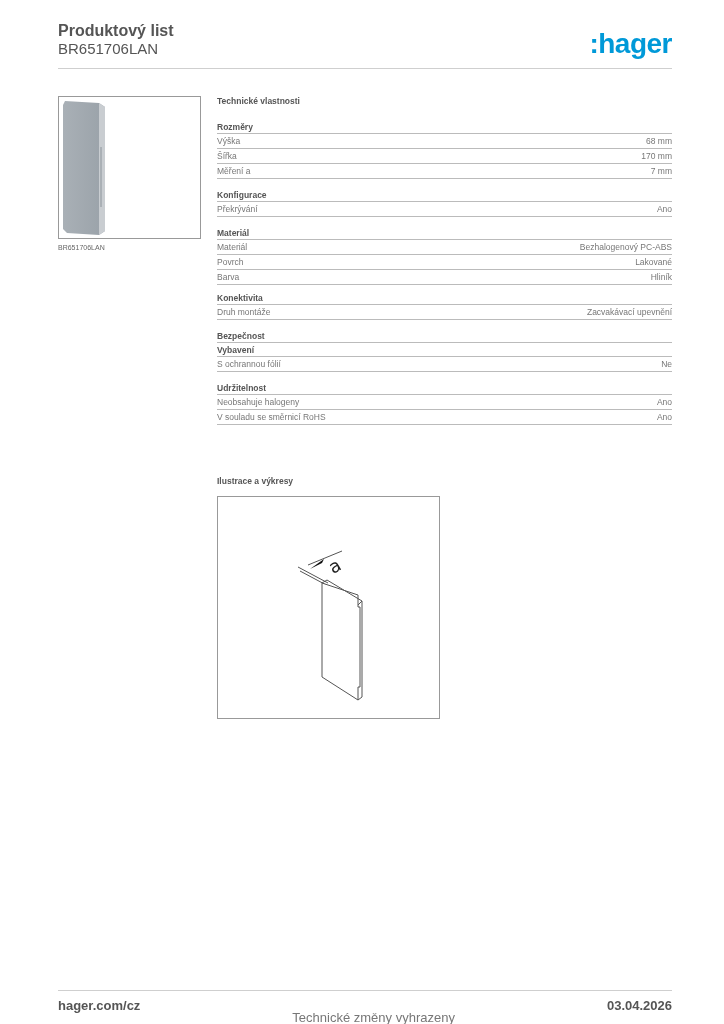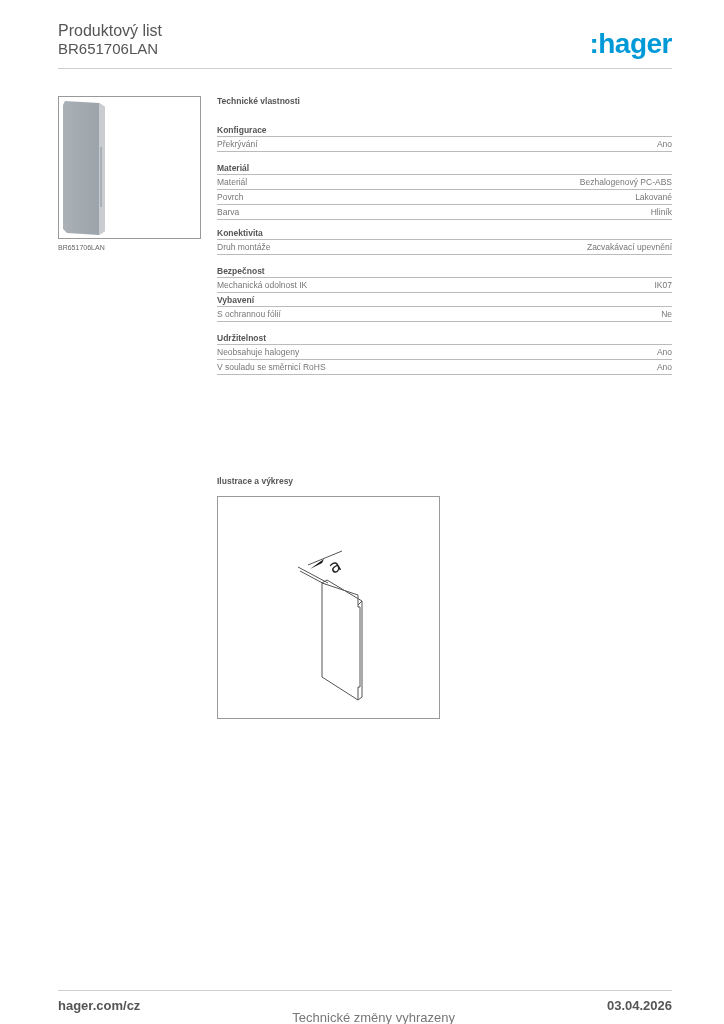--- a/index.html
+++ b/index.html
@@ -1,18 +1,18 @@
 <!DOCTYPE html>
 <html><head>
 <meta charset="utf-8">
 <style>
   * { box-sizing: border-box; margin: 0; padding: 0; }
   body { width: 724px; height: 1024px; background: #ffffff; font-family: "Liberation Sans", sans-serif; color: #555; position: relative; overflow: hidden; }
   .header { position: absolute; left: 58px; top: 22px; }
-  .title { font-size: 16px; font-weight: normal; color: #555; line-height: 18px; }
+  .title { font-size: 16px; font-weight: bold; color: #555; line-height: 18px; }
   .subtitle { font-size: 15px; color: #555; line-height: 18px; }
   .logo { position: absolute; right: 52px; top: 28px; font-size: 28px; font-weight: bold; color: #0099d8; letter-spacing: -0.5px; font-family: "Liberation Sans", sans-serif; }
   .header-rule { position: absolute; left: 58px; right: 52px; top: 68px; height: 1px; background: #cfcfcf; }
   .product-img-box { position: absolute; left: 58px; top: 96px; width: 143px; height: 143px; border: 1px solid #999; }
   .product-img-caption { position: absolute; left: 58px; top: 244px; font-size: 7px; color: #666; }
   .specs { position: absolute; left: 217px; top: 96px; width: 455px; }
   .specs-title { font-size: 8.5px; font-weight: bold; color: #555; height: 18px; line-height: 10px; }
   .group { margin-top: 6px; }
   .group-title { font-size: 8.5px; font-weight: bold; color: #555; height: 14px; line-height: 14px; border-bottom: 1px solid #bbb; }
   .row { display: flex; justify-content: space-between; font-size: 8.5px; color: #777; height: 15px; line-height: 14px; border-bottom: 1px solid #bbb; }
@@ -45,20 +45,35 @@
     <path d="M6 4 L40 6 L46 10 L46 134 L40 138 L8 136 L4 132 L4 8 Z" fill="url(#pg)"></path>
     <path d="M40 6 L46 10 L46 134 L40 138 Z" fill="#c9cdd1"></path>
     <path d="M42 50 L42 110" stroke="#8c949b" stroke-width="1"></path>
   </svg>
 </div>
 <div class="product-img-caption">BR651706LAN</div>
 
 <div class="specs">
   <div class="specs-title">Technické vlastnosti</div>
 
+  <div class="group">
+    <div class="group-title">Rozměry</div>
+    <div class="row">
+        <span>Výška</span>
+        <span>68 mm</span>
+      </div>
+    <div class="row">
+        <span>Šířka</span>
+        <span>170 mm</span>
+      </div>
+    <div class="row">
+        <span>Měření a</span>
+        <span>7 mm</span>
+      </div>
+  </div>
 
   <div class="group" style="margin-top:9px">
     <div class="group-title">Konfigurace</div>
     <div class="row">
         <span>Překrývání</span>
         <span>Ano</span>
       </div>
   </div>
 
   <div class="group" style="margin-top:9px">
@@ -80,24 +95,20 @@
   <div class="group" style="">
     <div class="group-title">Konektivita</div>
     <div class="row">
         <span>Druh montáže</span>
         <span>Zacvakávací upevnění</span>
       </div>
   </div>
 
   <div class="group" style="margin-top:9px">
     <div class="group-title">Bezpečnost</div>
-    <div class="row">
-        <span>Mechanická odolnost IK</span>
-        <span>IK07</span>
-      </div>
   </div>
 
   <div class="group" style="margin-top:0">
     <div class="group-title">Vybavení</div>
     <div class="row">
         <span>S ochrannou fólií</span>
         <span>Ne</span>
       </div>
   </div>
 

